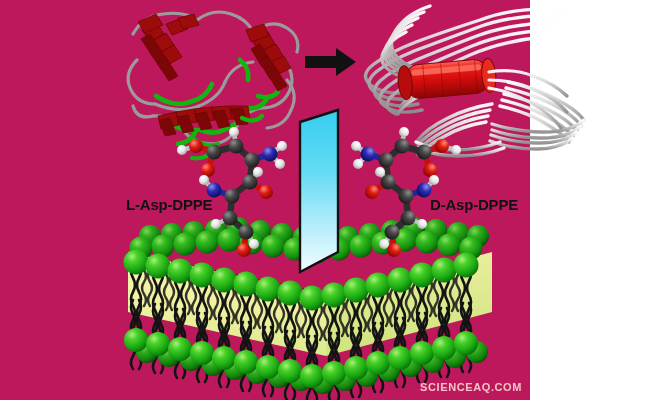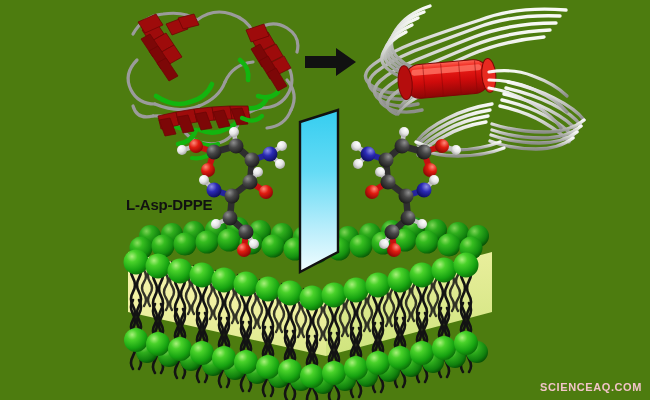--- a/index.html
+++ b/index.html
@@ -4,22 +4,22 @@
 <style>
   html,body{margin:0;padding:0;}
   body{
     width:650px;height:400px;
     background:#ffffff;
     font-family:"Liberation Sans", sans-serif;
     overflow:hidden;
   }
   #figure{
     position:relative;
-    width:650px;height:400px;
-    background:#4d7c0f;
+    width:530px;height:400px;
+    background:#be185d;
   }
   #scene{position:absolute;left:0;top:0;width:650px;height:400px;}
 
   .label{
     position:absolute;
     font-family:"Liberation Sans", sans-serif;
     font-weight:bold;
     font-size:15px;
     color:#111111;
     white-space:nowrap;
@@ -534,16 +534,17 @@
         <circle cx="204" cy="180" r="5" fill="url(#gH)"></circle>
         <circle cx="216" cy="224" r="5" fill="url(#gH)"></circle>
         <circle cx="254" cy="244" r="5" fill="url(#gH)"></circle>
         <circle cx="258" cy="172" r="5" fill="url(#gH)"></circle>
       </g>
     </g>
   </svg>
 
   <div class="label" id="label-l">L-Asp-DPPE</div>
 
+  <div class="label" id="label-d">D-Asp-DPPE</div>
 
   <div id="watermark">SCIENCEAQ.COM</div>
 
 </div>
 
 </body></html>

